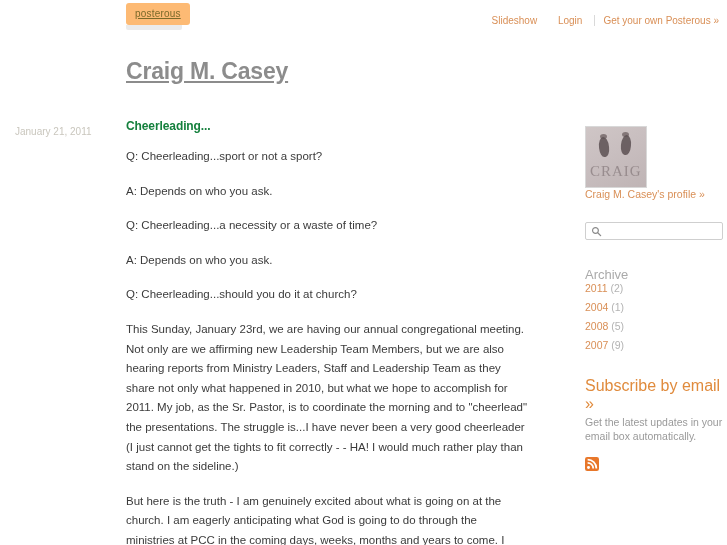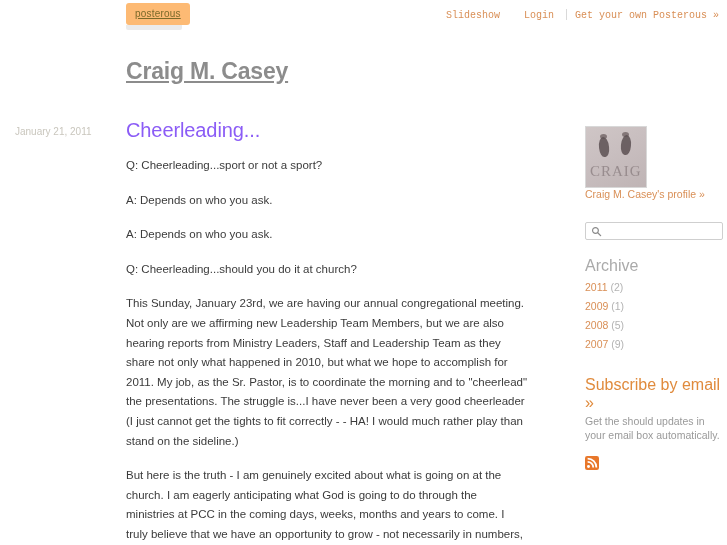--- a/index.html
+++ b/index.html
@@ -37,25 +37,24 @@
     left: 126px;
     top: 25px;
     width: 56px;
     height: 5px;
     background: #ebebeb;
     border-radius: 0 0 2px 2px;
   }
   .topnav {
     position: absolute;
     right: 8px;
-    top: 9px;
+    top: 15px;
     font-size: 10px;
     color: #d98f56;
     white-space: nowrap;
-    font-family: Liberation Mono, monospace;
   }
   .topnav a {
     color: #d98f56;
     text-decoration: none;
     margin-left: 18px;
   }
   .topnav .sep {
     display: inline-block;
     width: 1px;
     height: 11px;
@@ -88,23 +87,23 @@
   }
 
   
   .post {
     position: absolute;
     left: 126px;
     top: 119px;
     width: 402px;
   }
   .post-title {
-    font-size: 20px;
-    font-weight: normal;
-    color: #8b5cf6;
+    font-size: 12px;
+    font-weight: bold;
+    color: #15803d;
     margin: 0 0 14px 0;
     letter-spacing: -0.1px;
   }
   .post p {
     font-size: 11.5px;
     line-height: 19.6px;
     color: #3b3b3b;
     margin: 0 0 15px 0;
   }
   .post p.qa { margin-bottom: 15px; }
@@ -187,26 +186,25 @@
     flex: 1 1 auto;
     font-size: 10px;
     font-family: "Liberation Sans", sans-serif;
     color: #555;
     padding: 0 4px;
     background: transparent;
     min-width: 0;
   }
 
   .sect-head {
-    margin-top: 17px;
+    margin-top: 27px;
     color: #aaaaaa;
-    font-size: 16px;
+    font-size: 13px;
   }
   .archive-list {
-    margin-top: 6px;
   }
   .archive-item {
     margin-bottom: 7px;
     font-size: 10.5px;
   }
   .archive-item a {
     color: #d98f56;
     text-decoration: none;
   }
   .archive-item .count { color: #b3b3b3; }
@@ -246,20 +244,21 @@
 
 <a class="blog-title" href="#">Craig M. Casey</a>
 
 <div class="post-date">January 21, 2011</div>
 
 <div class="post">
   <h1 class="post-title">Cheerleading...</h1>
 
   <p class="qa">Q: Cheerleading...sport or not a sport?</p>
   <p class="qa">A: Depends on who you ask.</p>
+  <p class="qa">Q: Cheerleading...a necessity or a waste of time?</p>
   <p class="qa">A: Depends on who you ask.</p>
   <p class="qa">Q: Cheerleading...should you do it at church?</p>
 
   <p>This Sunday, January 23rd, we are having our annual congregational meeting.  Not only are we affirming new Leadership Team Members, but we are also hearing reports from Ministry Leaders, Staff and Leadership Team as they share not only what happened in 2010, but what we hope to accomplish for 2011.  My job, as the Sr. Pastor, is to coordinate the morning and to "cheerlead" the presentations.  The struggle is...I have never been a very good cheerleader (I just cannot get the tights to fit correctly - - HA!  I would much rather play than stand on the sideline.)</p>
 
   <p><span>But here is the truth - I am genuinely excited about what is going on at the church.  I am eagerly anticipating what God is going to do through the ministries at PCC in the coming days, weeks, months and years to come.  I truly believe that we have an opportunity to grow - not necessarily in numbers, but in our impact for the Kingdom.  I strongly desire for people to catch the vision for the role they play in </span></p>
 </div>
 
 <div class="sidebar">
 
@@ -281,36 +280,36 @@
     <input type="text" placeholder="" style="">
   </div>
 
   <div class="sect-head">Archive</div>
   <div class="archive-list">
     <div class="archive-item">
       <a href="#">2011</a>
       <span class="count">(2)</span>
     </div>
     <div class="archive-item">
-      <a href="#">2009</a>
+      <a href="#">2004</a>
       <span class="count">(1)</span>
     </div>
     <div class="archive-item">
       <a href="#">2008</a>
       <span class="count">(5)</span>
     </div>
     <div class="archive-item">
       <a href="#">2007</a>
       <span class="count">(9)</span>
     </div>
   </div>
 
   <div class="subscribe">
     <a href="#">Subscribe by email »</a>
-    <div class="desc">Get the should updates in your email box automatically.</div>
+    <div class="desc">Get the latest updates in your email box automatically.</div>
     <svg class="rss" viewBox="0 0 16 16">
       <rect x="0" y="0" width="16" height="16" rx="2.5" fill="#e8772a"></rect>
       <circle cx="4" cy="12" r="1.7" fill="#ffffff"></circle>
       <path d="M3 7.6a5.4 5.4 0 0 1 5.4 5.4h2.0A7.4 7.4 0 0 0 3 5.6z" fill="#ffffff"></path>
       <path d="M3 4.0a9 9 0 0 1 9 9h2.0A11 11 0 0 0 3 2.0z" fill="#ffffff"></path>
     </svg>
   </div>
 </div>
 
 </body></html>

